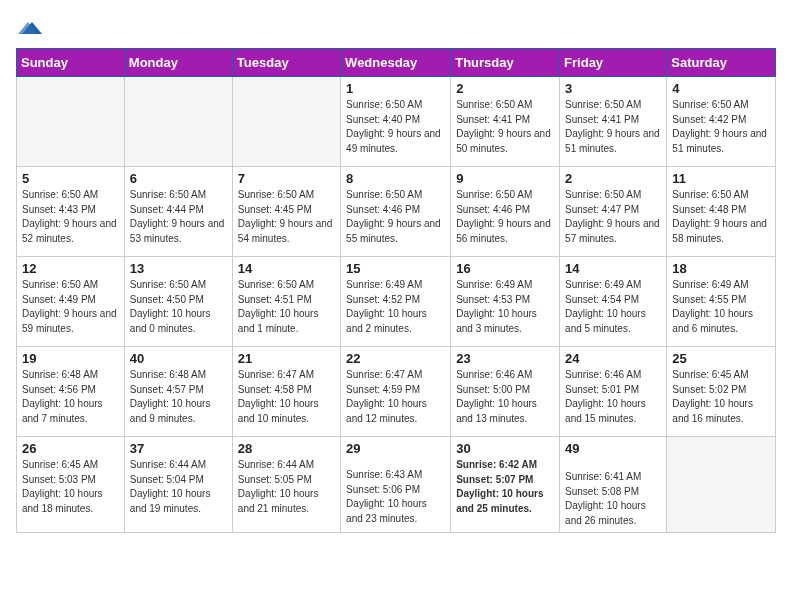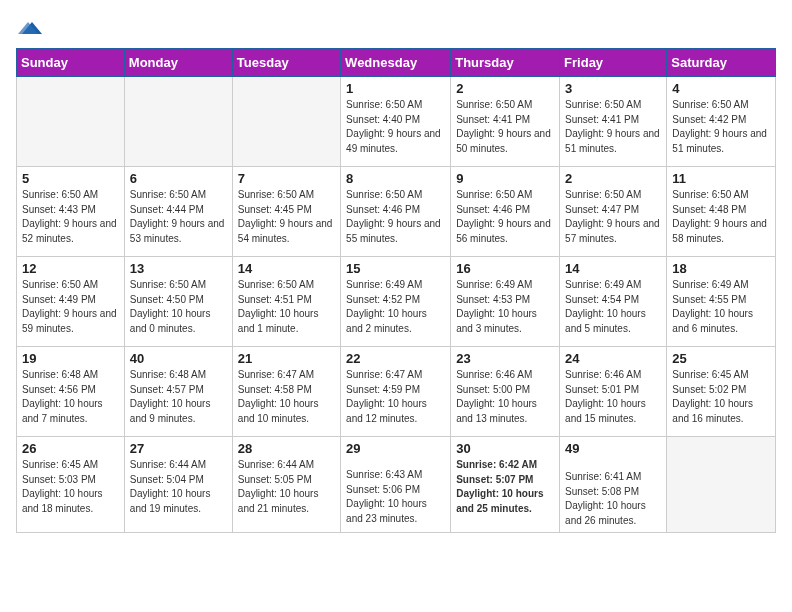--- a/index.html
+++ b/index.html
@@ -282,21 +282,21 @@
         </td>
       </tr>
       <tr class="week-row">
         <td>
           <div class="day-num">26</div>
           <div class="day-info" style="white-space: pre-line;">Sunrise: 6:45 AM
 Sunset: 5:03 PM
 Daylight: 10 hours and 18 minutes.</div>
         </td>
         <td>
-          <div class="day-num">27</div>
+          <div class="day-num">37</div>
           <div class="day-info" style="white-space: pre-line;">Sunrise: 6:44 AM
 Sunset: 5:04 PM
 Daylight: 10 hours and 19 minutes.</div>
         </td>
         <td>
           <div class="day-num">28</div>
           <div class="day-info" style="white-space: pre-line;">Sunrise: 6:44 AM
 Sunset: 5:05 PM
 Daylight: 10 hours and 21 minutes.</div>
         </td>

